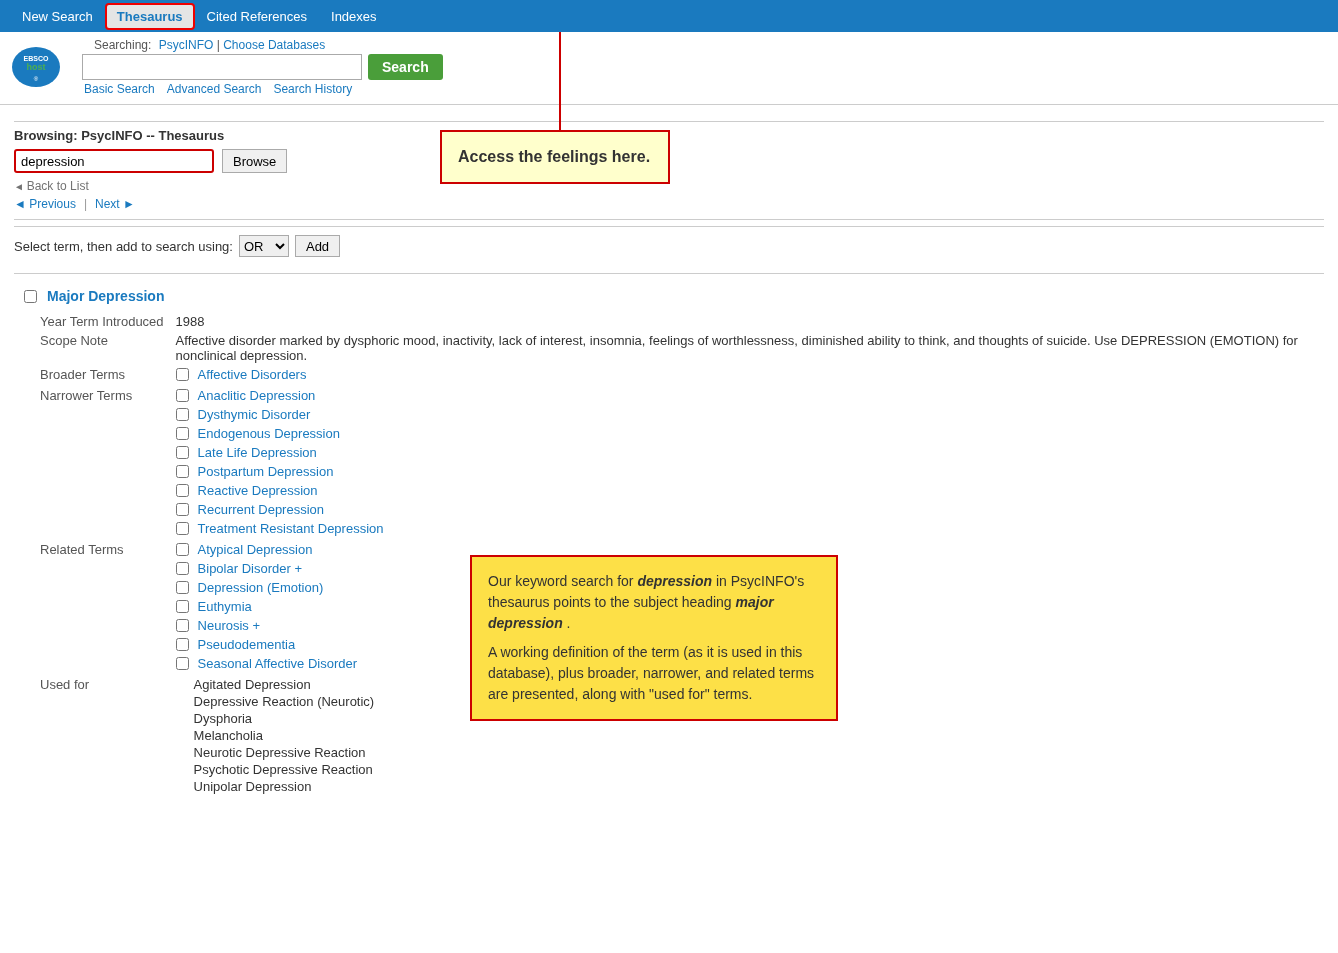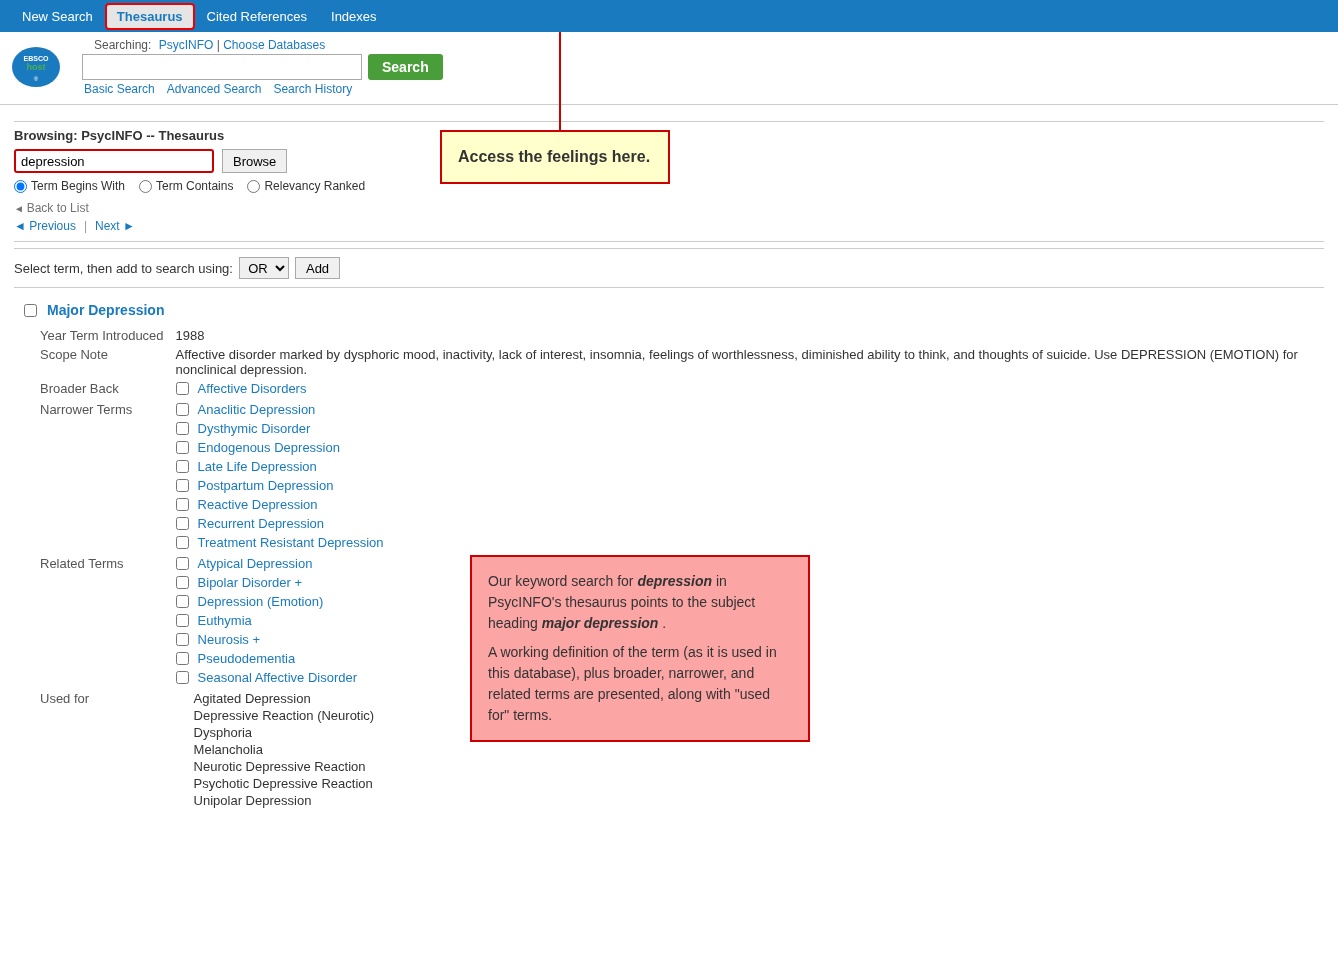--- a/index.html
+++ b/index.html
@@ -205,27 +205,26 @@
 
     #select-row {
       display: flex;
       align-items: center;
       gap: 6px;
       margin-bottom: 14px;
       font-size: 13px;
       border-top: 1px solid #ccc;
       padding-top: 8px;
       border-bottom: 1px solid #ccc;
-      padding-bottom: 8px;
+      padding-bottom: 16px;
     }
     #or-select {
       height: 22px;
       border: 1px solid #aaa;
       font-size: 13px;
-      text-align: center;
     }
     #add-button {
       height: 22px;
       padding: 0 10px;
       border: 1px solid #aaa;
       background: #f0f0f0;
       cursor: pointer;
       font-size: 13px;
     }
 
@@ -298,22 +297,22 @@
     .used-for-item {
       font-size: 13px;
       color: #333;
     }
 
     
     .annotation-box-bottom {
       position: absolute;
       top: 450px;
       left: 470px;
-      width: 340px;
-      background: #fca5a5;
+      width: 368px;
+      background: #fde047;
       border: 2px solid #cc0000;
       padding: 14px 16px;
       font-size: 14px;
       line-height: 1.5;
       z-index: 100;
     }
     .annotation-box-bottom p { margin-bottom: 8px; }
     .annotation-box-bottom p:last-child { margin-bottom: 0; }
     .italic-bold { font-style: italic; font-weight: bold; }
 
@@ -381,34 +380,20 @@
 
   <div class="hr"></div>
 
   <div id="browsing-title">Browsing: PsycINFO -- Thesaurus</div>
 
   <div id="browse-row">
     <input type="text" id="browse-input" value="depression" style="">
     <button id="browse-button">Browse</button>
   </div>
 
-  <div id="radio-row">
-    <label class="radio-option">
-      <input type="radio" name="term-search" checked="" style="">
-      <span>Term Begins With</span>
-    </label>
-    <label class="radio-option">
-      <input type="radio" name="term-search" style="">
-      <span>Term Contains</span>
-    </label>
-    <label class="radio-option">
-      <input type="radio" name="term-search" style="">
-      <span>Relevancy Ranked</span>
-    </label>
-  </div>
 
   <a id="back-to-list">Back to List</a>
 
   <div id="prev-next">
     <span style="cursor:pointer; color:#1a7abf;">◄ <span>Previous</span></span>
     <span class="sep">|</span>
     <span style="cursor:pointer; color:#1a7abf;"><span>Next</span> ►</span>
   </div>
 
   <div class="hr"></div>
@@ -434,21 +419,21 @@
       <tbody>
           <tr>
         <td>Year Term Introduced</td>
         <td>1988</td>
       </tr>
       <tr>
         <td>Scope Note</td>
         <td class="scope-note">Affective disorder marked by dysphoric mood, inactivity, lack of interest, insomnia, feelings of worthlessness, diminished ability to think, and thoughts of suicide. Use DEPRESSION (EMOTION) for nonclinical depression.</td>
       </tr>
       <tr>
-        <td>Broader Back</td>
+        <td>Broader Terms</td>
         <td>
           <div class="term-list">
 
           <div class="checkbox-term">
                   <input type="checkbox" class="inline-checkbox" style="">
                   <a class="term-link">Affective Disorders</a>
                 </div>
               </div>
         </td>
       </tr>

